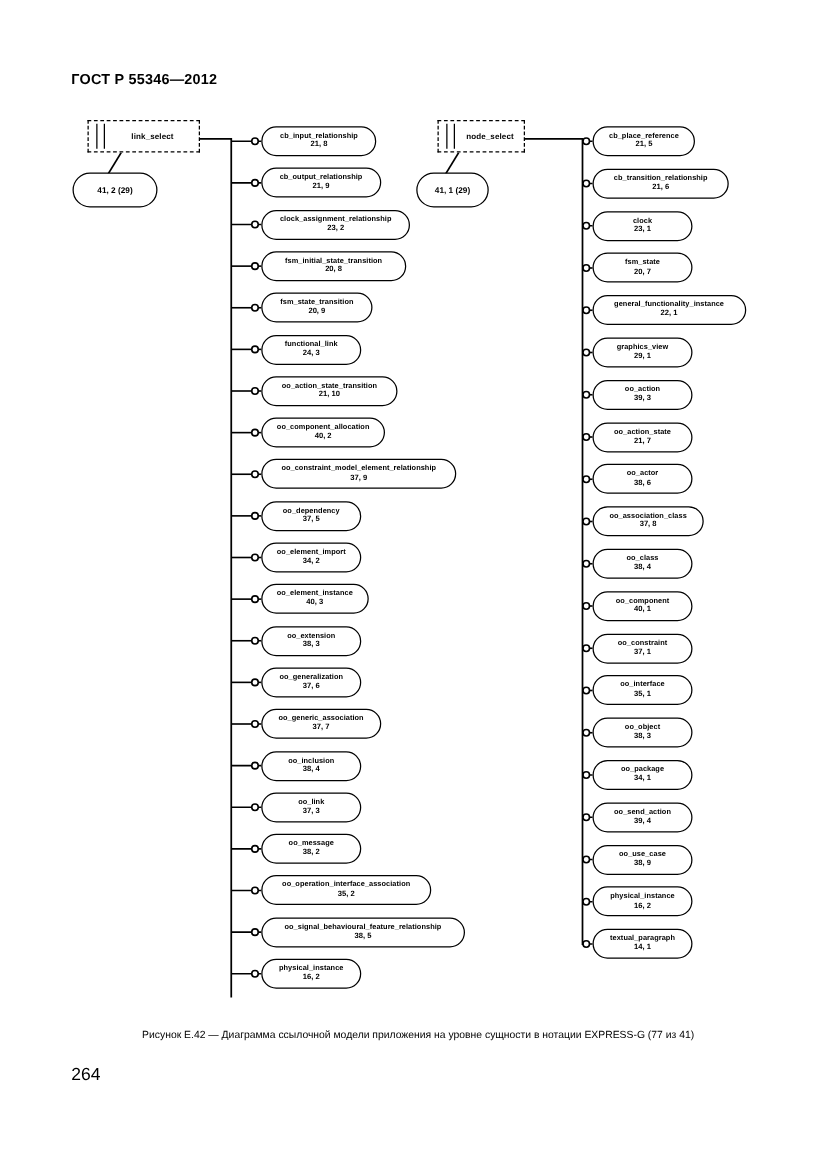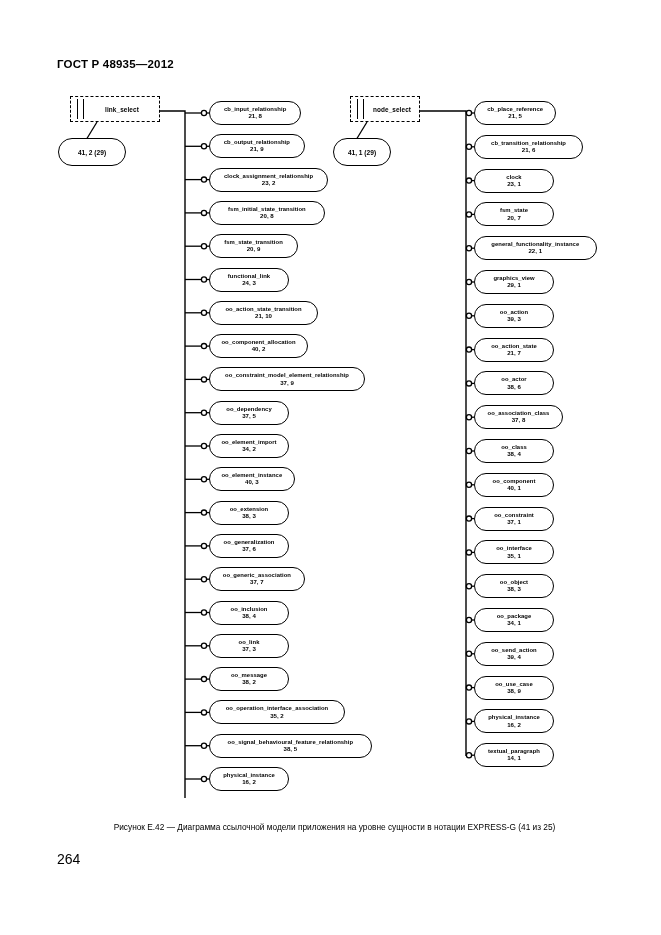--- a/index.html
+++ b/index.html
@@ -133,21 +133,21 @@
     left: 57px;
     top: 851px;
     font-size: 14px;
   }
 </style>
 </head>
 <body>
 
 <div class="page">
 
-  <div class="std-header">ГОСТ Р 48935—2012</div>
+  <div class="std-header">ГОСТ Р 55346—2012</div>
 
   <div class="diagram">
 
     <svg width="661" height="722">
       <g stroke="#000" fill="none" stroke-width="1.4">
 
         <path d="M 160 23 L 185 23 L 185 710"></path>
 
         <path d="M 420 23 L 466 23 L 466 668"></path>
       </g>
@@ -466,17 +466,17 @@
           <div class="e-name">physical_instance</div>
           <div class="e-ref">16, 2</div>
         </div>
         <div class="entity" style="left: 474px; top: 655.2px; width: 80px; height: 24px;">
           <div class="e-name">textual_paragraph</div>
           <div class="e-ref">14, 1</div>
         </div>
       </div>
   </div>
 
-  <div class="caption">Рисунок Е.42 — Диаграмма ссылочной модели приложения на уровне сущности в нотации EXPRESS-G (41 из 25)</div>
+  <div class="caption">Рисунок Е.42 — Диаграмма ссылочной модели приложения на уровне сущности в нотации EXPRESS-G (77 из 41)</div>
 
   <div class="folio">264</div>
 
 </div>
 
 </body></html>

